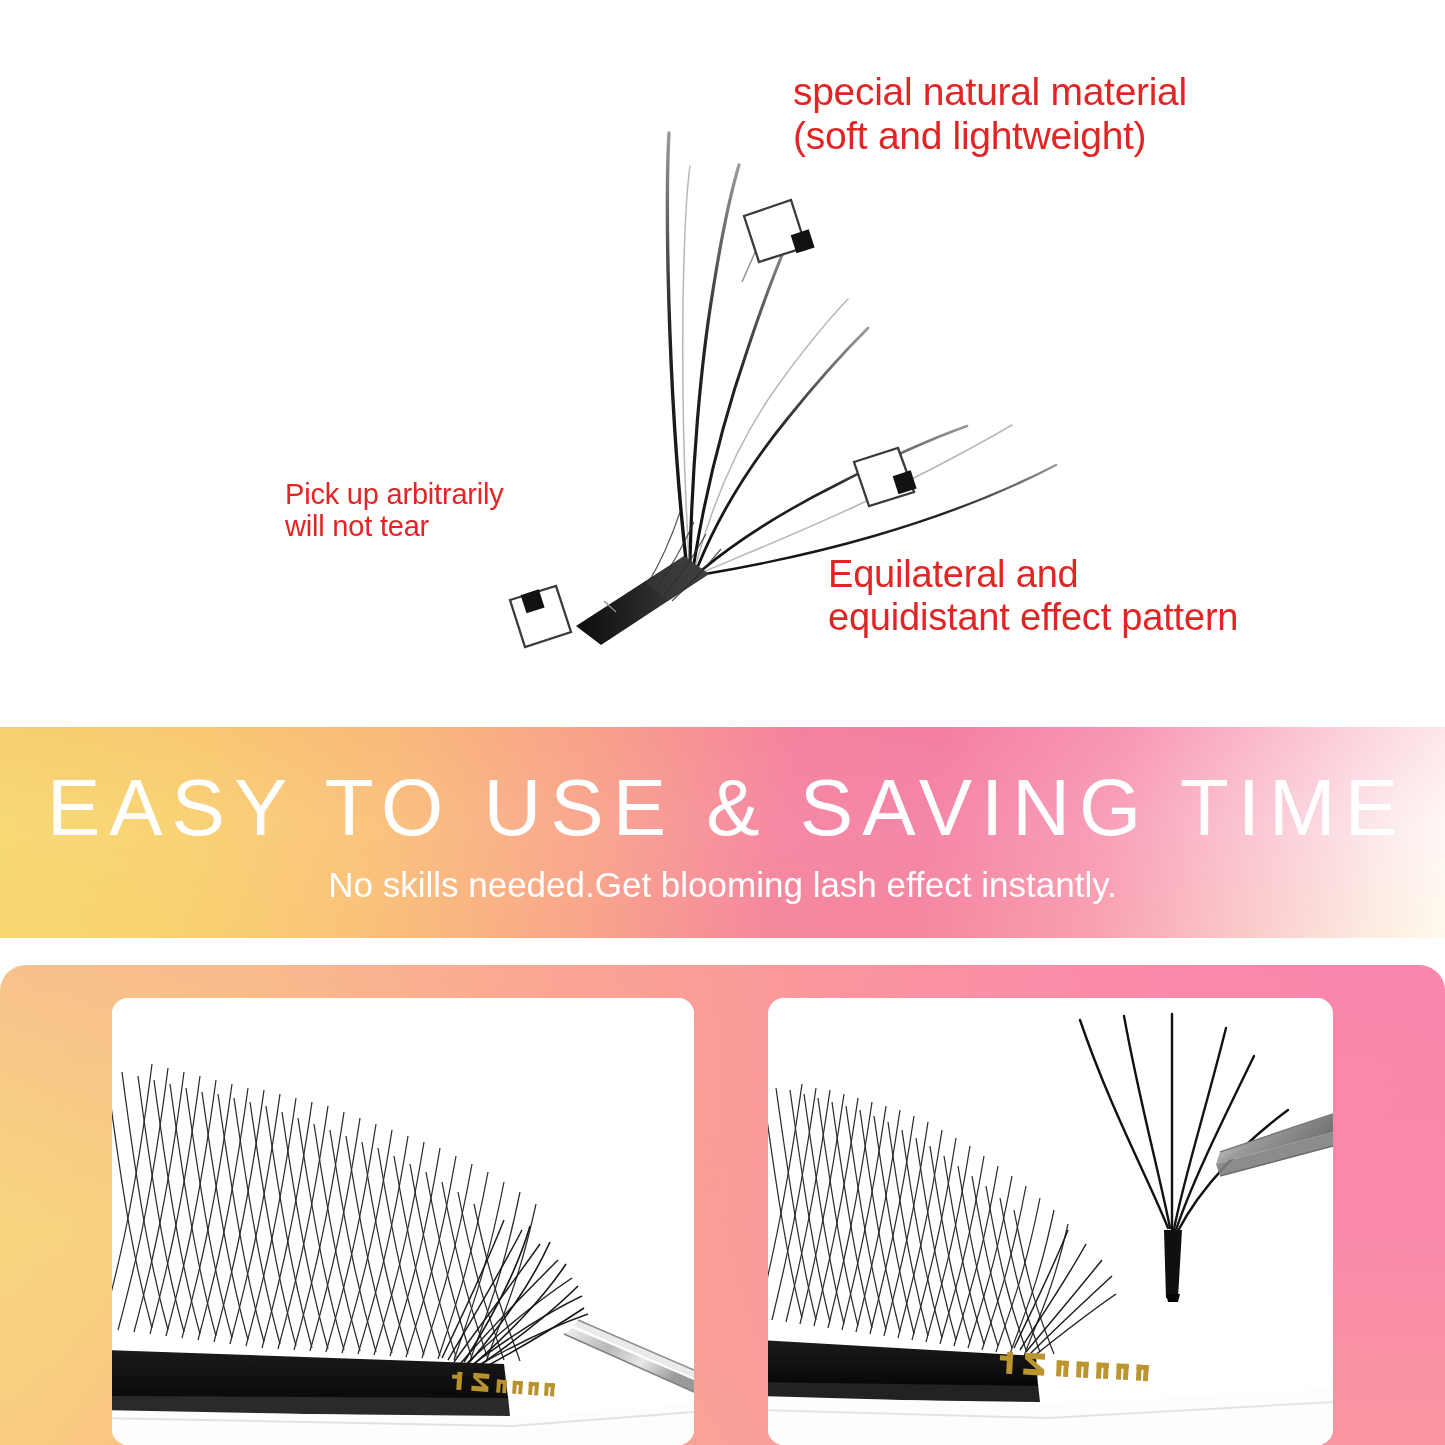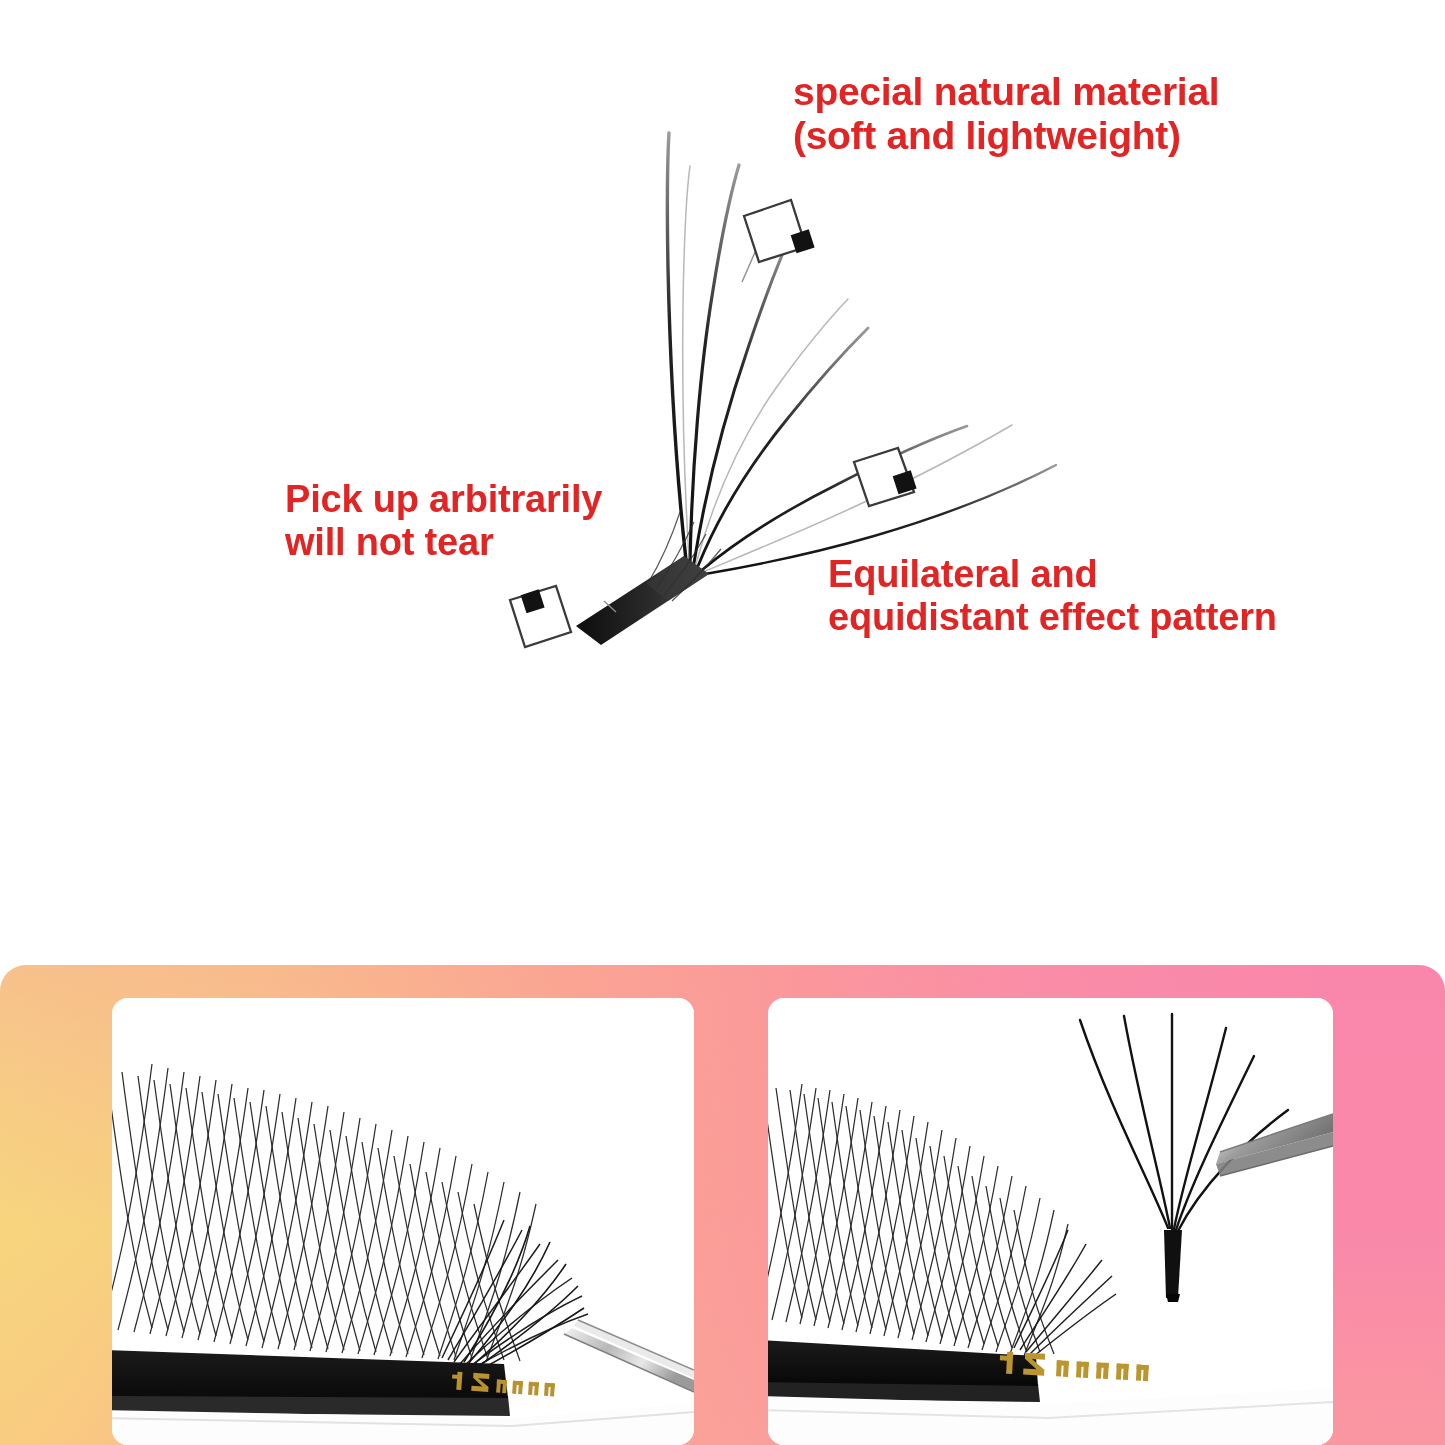--- a/index.html
+++ b/index.html
@@ -12,28 +12,28 @@
   }
   .page { position:relative; width:1445px; height:1445px; background:#fff; }
 
   
   .diagram-panel {
     position:absolute; left:0; top:0; width:1445px; height:727px;
     background:#ffffff; overflow:hidden;
   }
   .diagram-svg { position:absolute; left:0; top:0; width:1445px; height:727px; }
 
-  .callout { position:absolute; color:#e12424; line-height:1.12; white-space:pre-line;font-weight:bold; }
+  .callout { position:absolute; color:#e12424; line-height:1.12; white-space:pre-line; }
   .callout-material {
     left:793px; top:70px; width:470px;
     font-size:39px; letter-spacing:-0.3px;
   }
   .callout-pick {
     left:285px; top:478px; width:330px;
-    font-size:38px; letter-spacing:-0.2px;
+    font-size:29px; letter-spacing:-0.2px;
   }
   .callout-equi {
     left:828px; top:553px; width:450px;
     font-size:38px; letter-spacing:-0.2px;
   }
 
   
   .banner {
     position:absolute; left:0; top:727px; width:1445px; height:211px;
     overflow:hidden;
@@ -178,20 +178,28 @@
     <div class="callout callout-material">special natural material
 (soft and lightweight)</div>
 
     <div class="callout callout-pick">Pick up arbitrarily
 will not tear</div>
 
     <div class="callout callout-equi">Equilateral and
 equidistant effect pattern</div>
   </div>
 
+  <div class="banner">
+    <div class="banner-bg layer-h"></div>
+    <div class="banner-bg layer-v"></div>
+    <div class="banner-inner">
+      <div class="banner-title">EASY TO USE &amp; SAVING TIME</div>
+      <div class="banner-sub">No skills needed.Get blooming lash effect instantly.</div>
+    </div>
+  </div>
 
   <div class="photo-panel">
     <div class="photo-panel-bg"></div>
 
     <div class="photo-card left">
       <svg class="photo-svg" viewBox="0 0 582 447">
         <defs>
           <linearGradient id="trayBlack" x1="0" y1="0" x2="0" y2="1">
             <stop offset="0%" stop-color="#1b1b1b"></stop>
             <stop offset="100%" stop-color="#0a0a0a"></stop>

